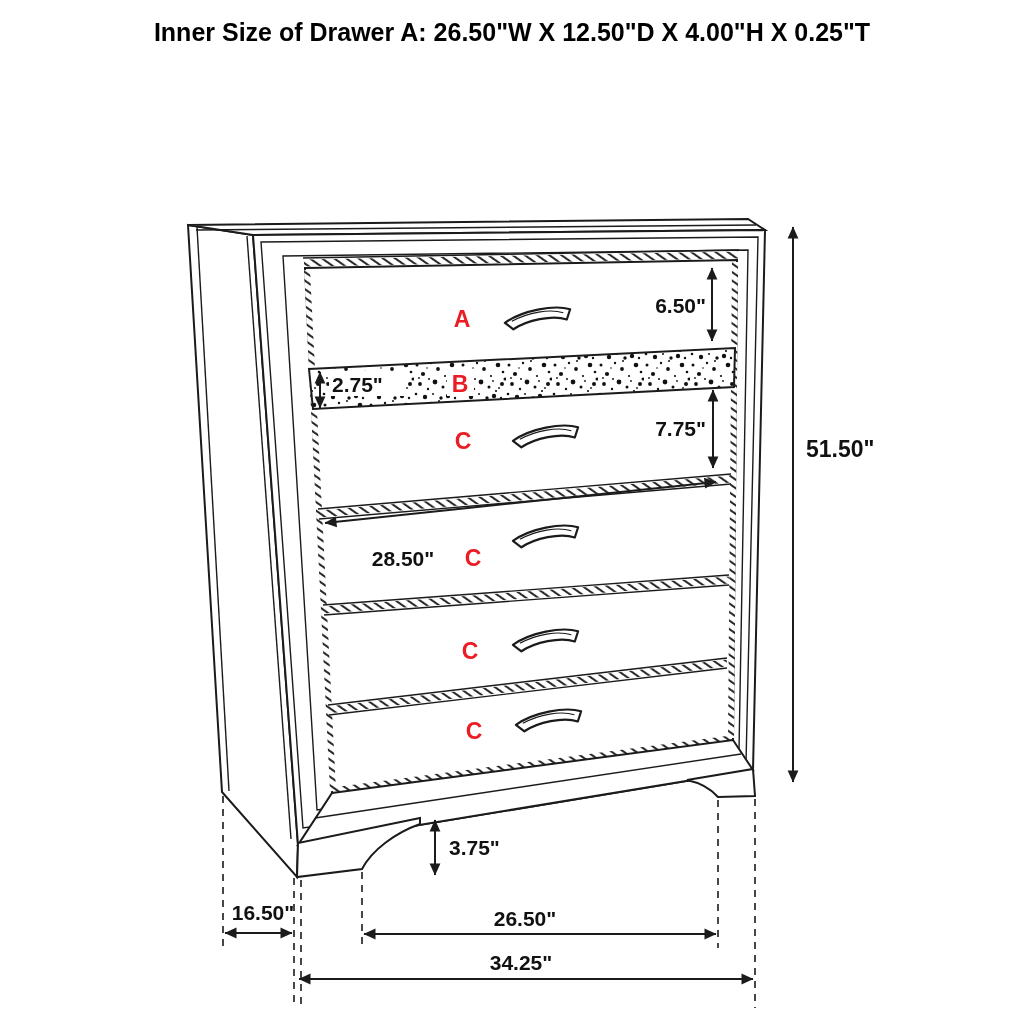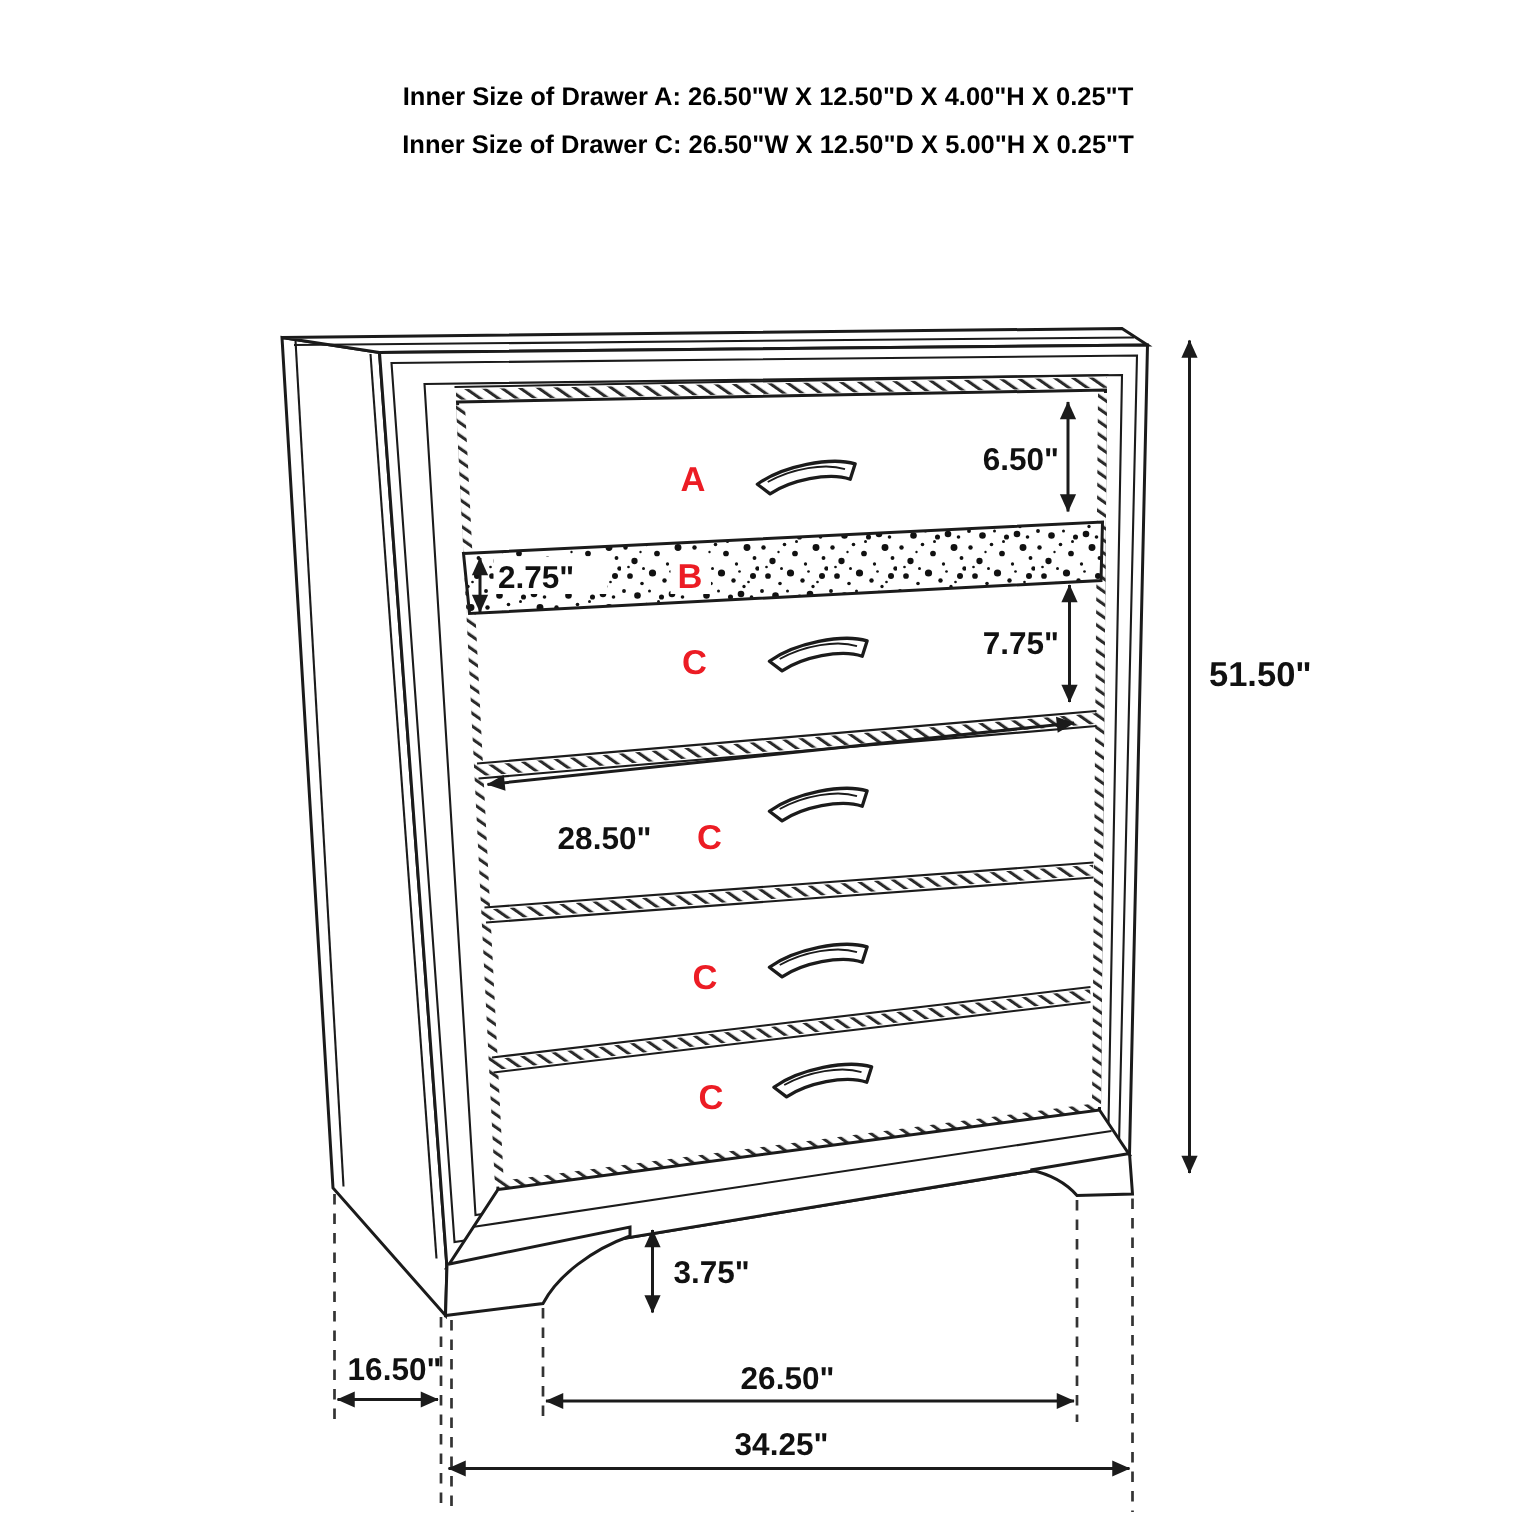--- a/index.html
+++ b/index.html
@@ -1,36 +1,35 @@
 <!DOCTYPE html>
 <html><head>
 <meta charset="utf-8">
 <style>
   html,body{margin:0;padding:0;background:#fff;}
   .page{position:relative;width:1024px;height:1024px;background:#ffffff;overflow:hidden;
         font-family:"Liberation Sans", sans-serif;}
   .spec-header{position:absolute;top:16px;left:0;width:100%;text-align:center;
-        font-weight:bold;font-size:17px;line-height:32px;color:#000;letter-spacing:0;margin-top:33px;}
+        font-weight:bold;font-size:25px;line-height:32px;color:#000;letter-spacing:0;}
   svg{position:absolute;top:0;left:0;}
   .thin{stroke:#1b1b1b;stroke-width:1.4;fill:none;}
   .fillw{fill:#ffffff;stroke:#1b1b1b;stroke-width:2;}
   .dashed{stroke:#333;stroke-width:1.8;fill:none;stroke-dasharray:7 6;}
   .dim-line{stroke:#1b1b1b;stroke-width:2;fill:none;}
   .dim-text{font-family:"Liberation Sans",sans-serif;font-weight:bold;font-size:21px;fill:#111;}
   .big-dim{font-size:23px;}
   .red-label{font-family:"Liberation Sans",sans-serif;font-weight:bold;font-size:23px;}
 </style>
 </head>
 <body>
 
 <div class="page">
 
   <div class="spec-header">
     <div>Inner Size of Drawer A: 26.50"W X 12.50"D X 4.00"H X 0.25"T</div>
-    <div>Inner Size of Drawer C: 26.50"W X 12.50"D X 5.00"H X 0.25"T</div>
   </div>
 
   <svg width="1024" height="1024" viewBox="0 0 1024 1024">
     <defs>
       <marker id="ah" viewBox="0 0 12 12" refX="11.5" refY="6" markerWidth="14" markerHeight="12" markerUnits="userSpaceOnUse" orient="auto-start-reverse">
         <path d="M0,0.6 L12,6 L0,11.4 Z" fill="#1b1b1b"></path>
       </marker>
       <pattern id="hatch" patternUnits="userSpaceOnUse" width="7" height="7" patternTransform="rotate(-55)">
         <rect width="7" height="7" fill="#ffffff"></rect>
         <line x1="1" y1="0" x2="1" y2="7" stroke="#2a2a2a" stroke-width="2.1"></line>

